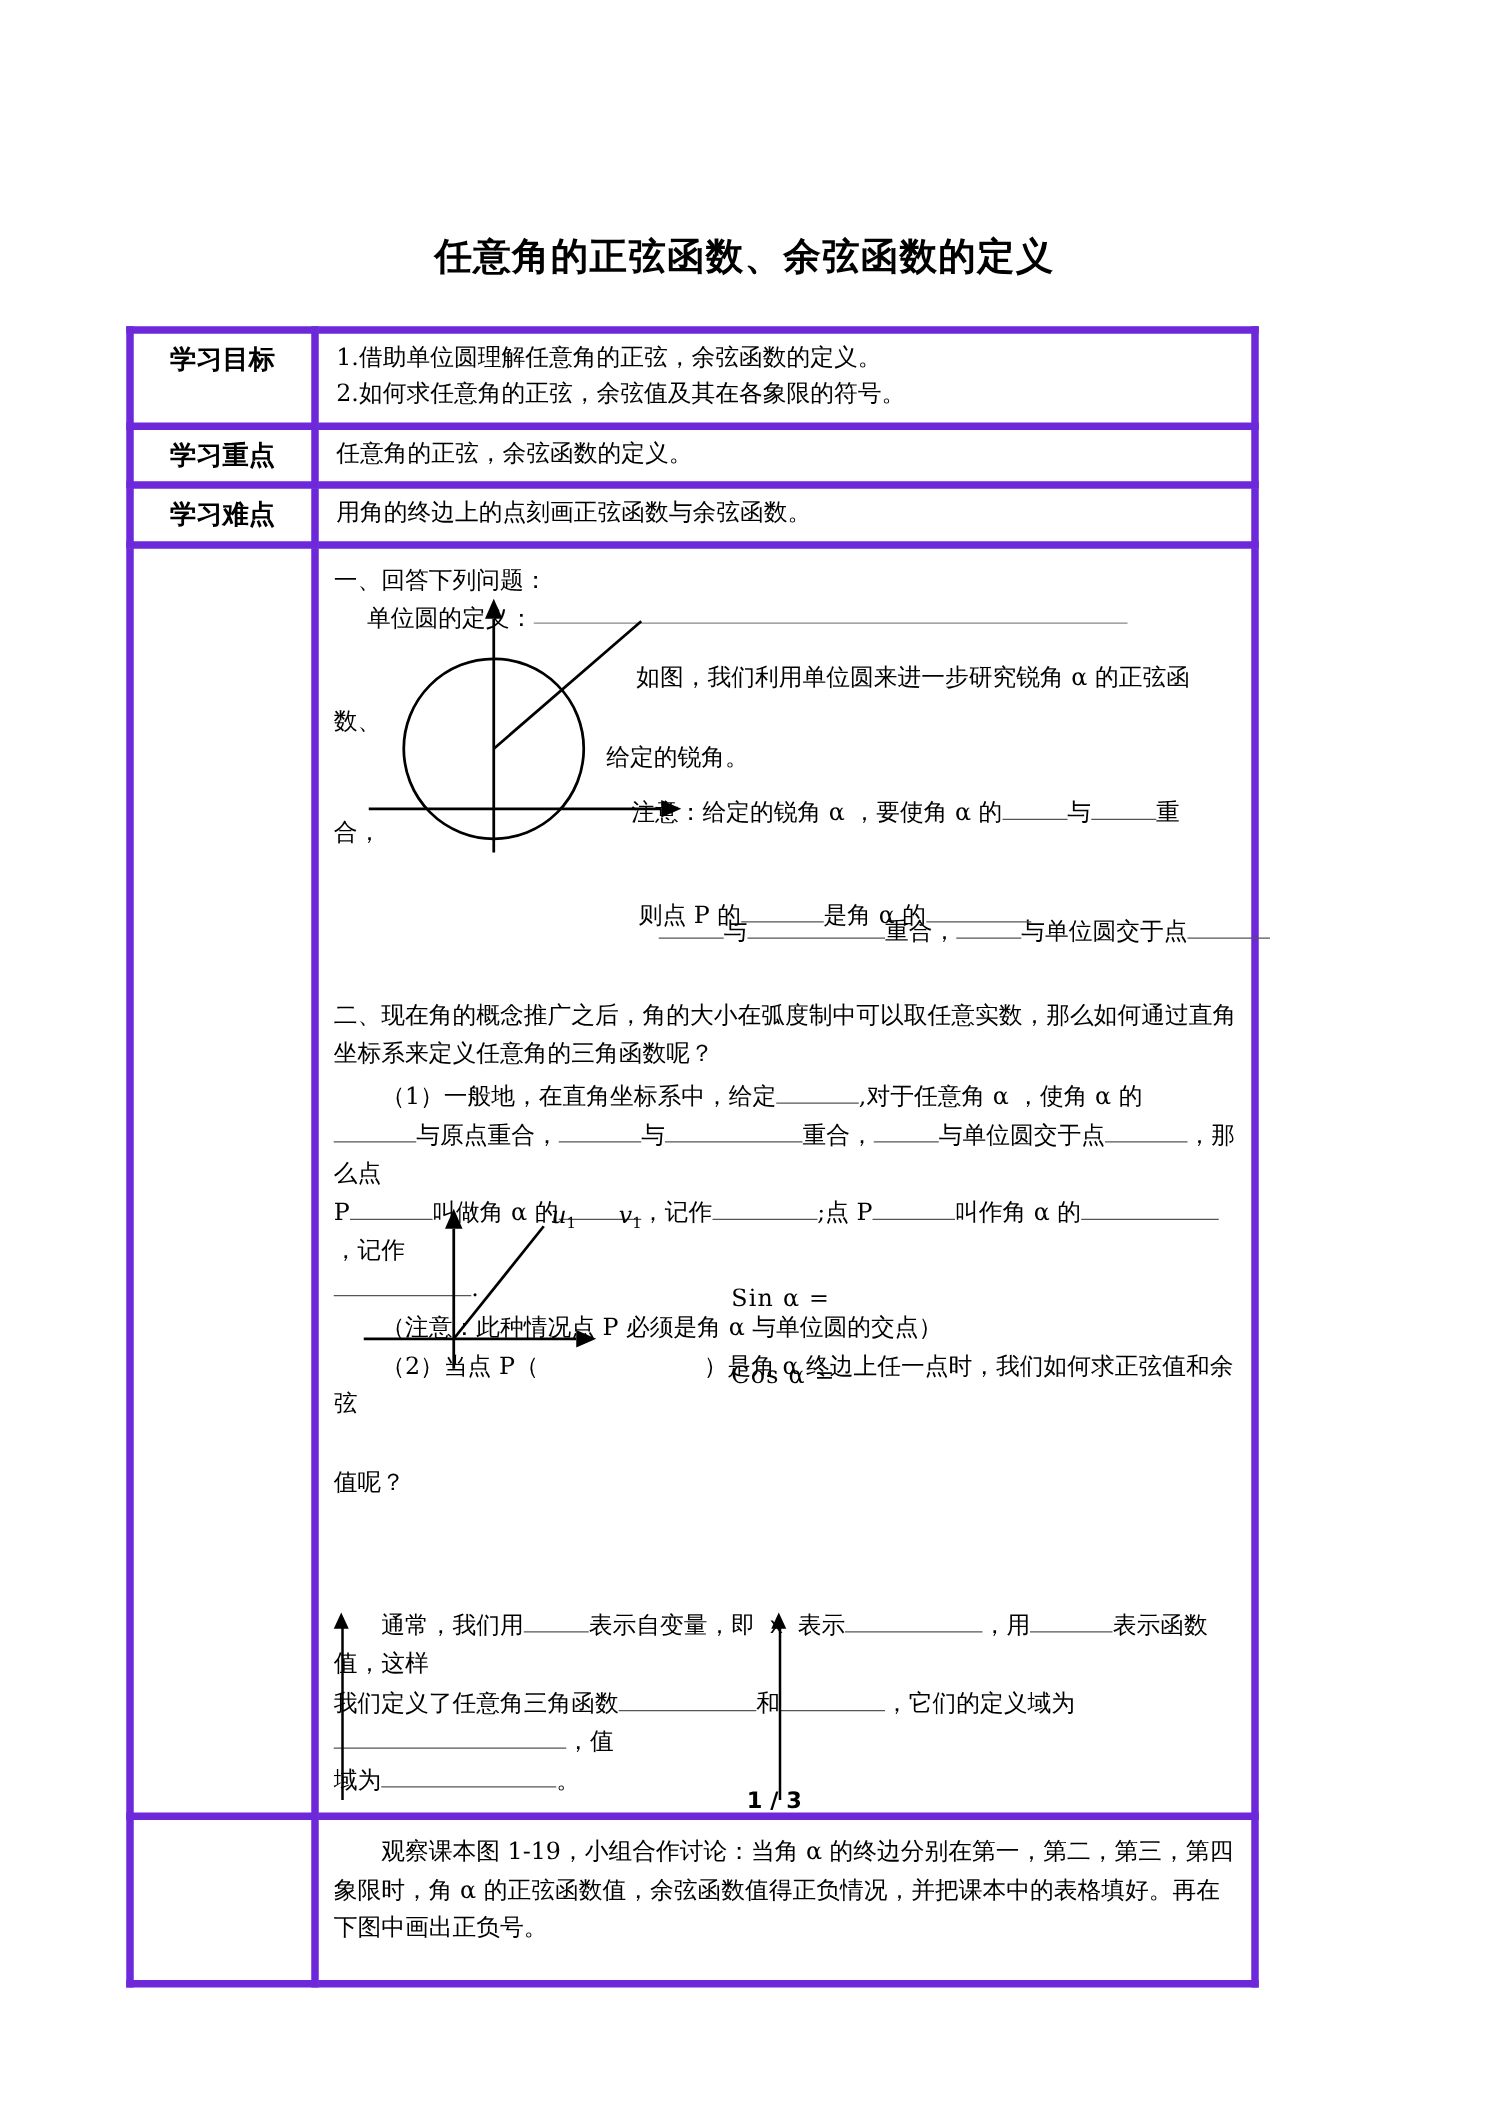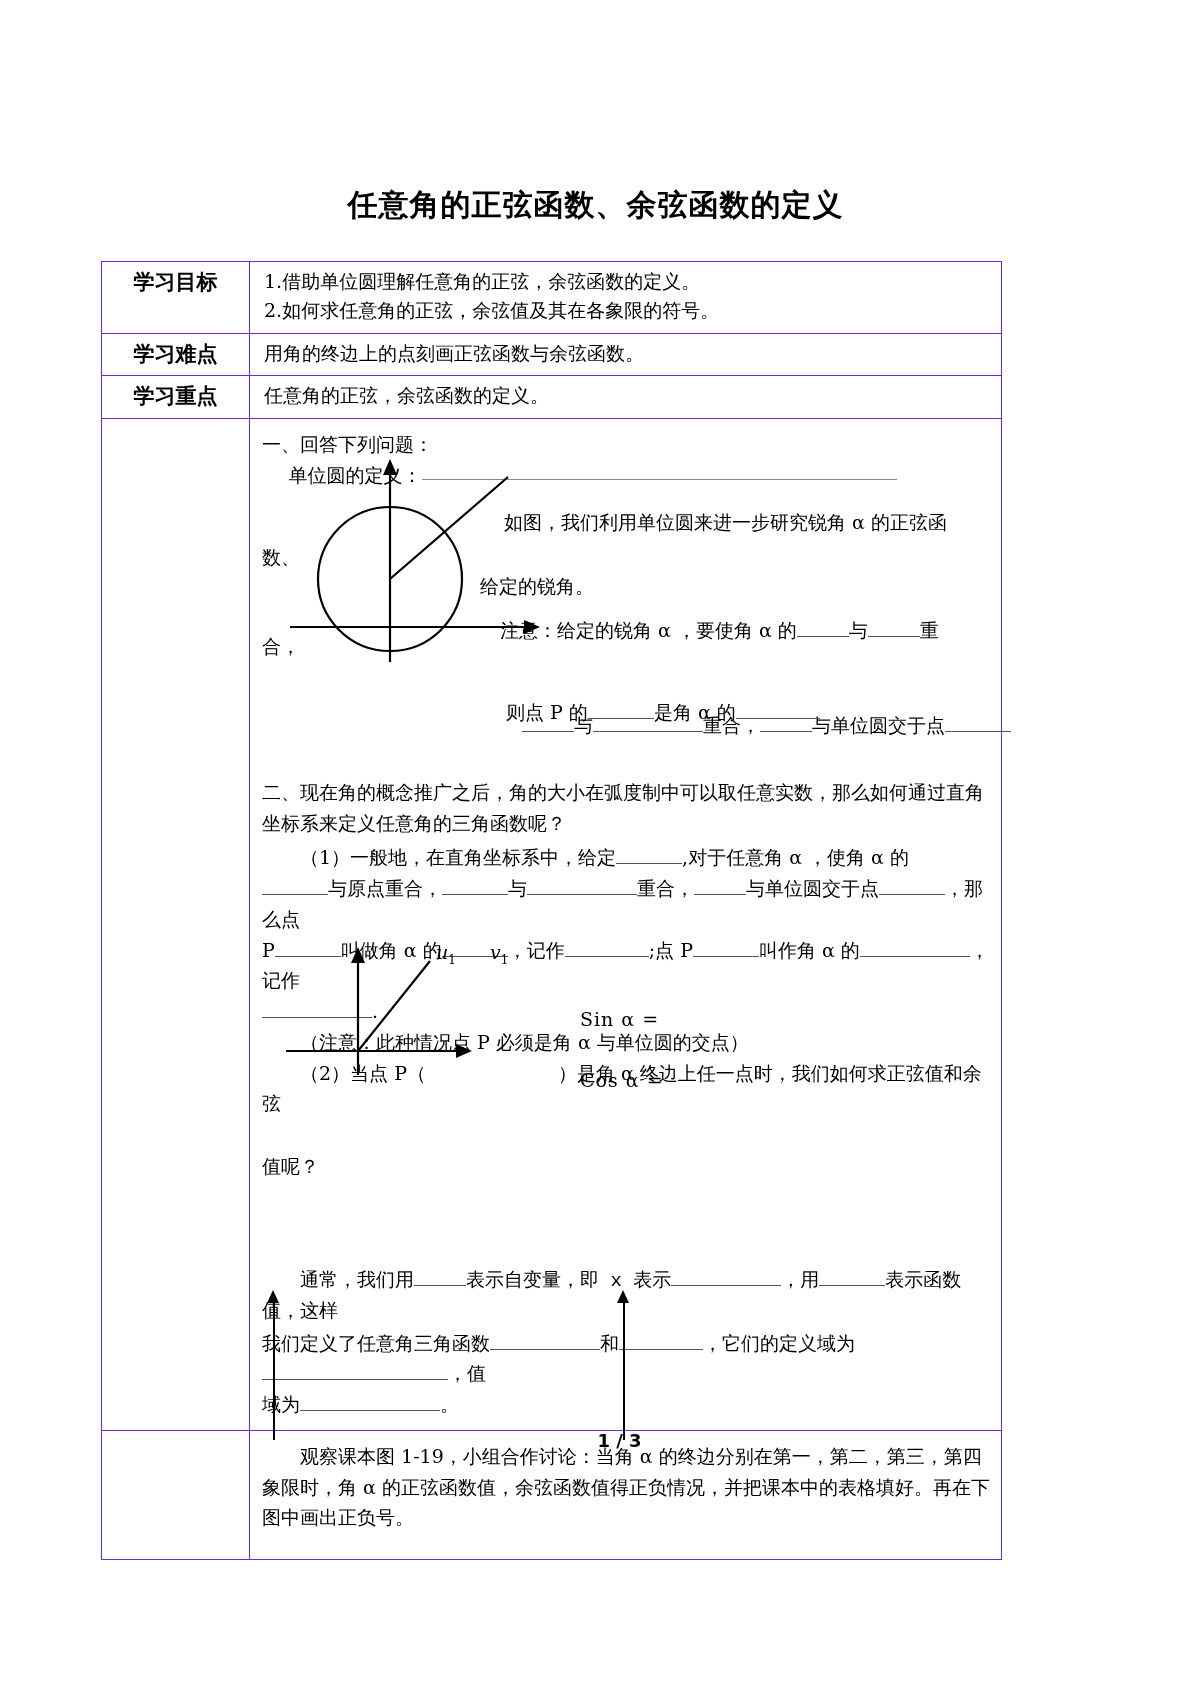--- a/index.html
+++ b/index.html
@@ -34,21 +34,21 @@
   }
   table.main {
     position: absolute;
     left: 101px;
     top: 261px;
     width: 900px;
     border-collapse: collapse;
     table-layout: fixed;
   }
   table.main td {
-    border: 1px solid #6d28d9;
+    border: 6px solid #6d28d9;
     vertical-align: top;
     padding: 0;
   }
   .lbl-cell {
     text-align: center;
     font-size: 21px;
     font-weight: bold;
     font-family: "DejaVu Sans", "Liberation Sans", sans-serif;
     padding: 6px 4px 6px 4px !important;
     white-space: nowrap;
@@ -158,29 +158,29 @@
     </colgroup>
     <tbody>
       <tr>
         <td class="lbl-cell">学习目标</td>
         <td class="body-cell">
           <p>1.借助单位圆理解任意角的正弦，余弦函数的定义。</p>
           <p>2.如何求任意角的正弦，余弦值及其在各象限的符号。</p>
         </td>
       </tr>
       <tr>
+        <td class="lbl-cell">学习重点</td>
+        <td class="body-cell">
+          <p>任意角的正弦，余弦函数的定义。</p>
+        </td>
+      </tr>
+      <tr>
         <td class="lbl-cell">学习难点</td>
         <td class="body-cell">
           <p>用角的终边上的点刻画正弦函数与余弦函数。</p>
-        </td>
-      </tr>
-      <tr>
-        <td class="lbl-cell">学习重点</td>
-        <td class="body-cell">
-          <p>任意角的正弦，余弦函数的定义。</p>
         </td>
       </tr>
       <tr>
         <td class="sidelabel narrow-col"></td>
         <td class="content-cell" style="height:840px">
 
           <p>一、回答下列问题：</p>
           <p style="text-indent:1.4em;">
             <span>单位圆的定义：</span><span class="u-long"></span>
           </p>

